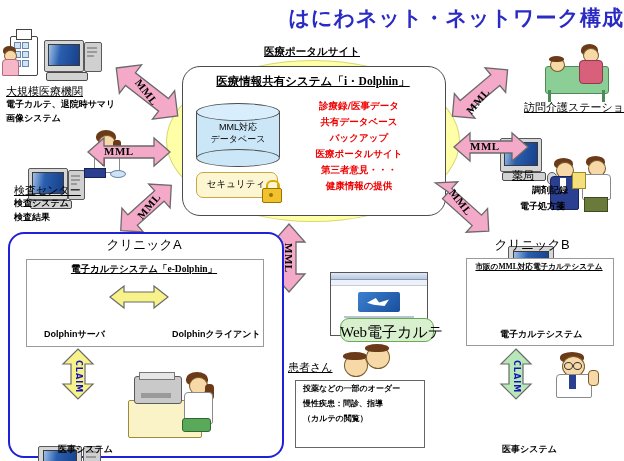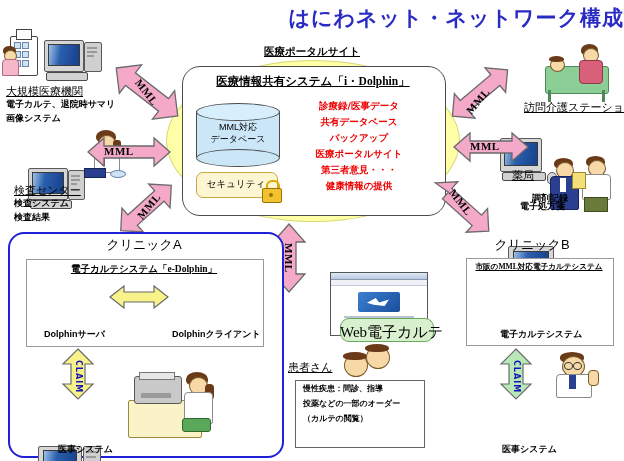--- a/index.html
+++ b/index.html
@@ -242,21 +242,21 @@
   <div style="position:absolute;left:12px;top:20px;width:6px;height:14px;background:#fff;"></div>
 </div>
 <div class="abs" style="left:580px;top:156px;width:32px;height:54px;">
   <div class="hair" style="left:6px;top:0px;width:19px;height:11px;"></div>
   <div class="face" style="left:8px;top:4px;width:16px;height:15px;"></div>
   <div class="coat" style="left:2px;top:18px;width:27px;height:24px;"></div>
   <div style="position:absolute;left:4px;top:41px;width:22px;height:13px;background:#6a7a3a;border:1px solid #3e4a20;"></div>
 </div>
 <div class="abs" style="left:572px;top:172px;width:12px;height:15px;background:#f4e07a;border:1.2px solid #9a8a2a;"></div>
 <div class="abs nowrap lbl-u" style="left:512px;top:168px;">薬局</div>
-<div class="abs nowrap lbl" style="left:520px;top:192px;padding-left:12px;">調剤記録</div>
+<div class="abs nowrap lbl" style="left:520px;top:184px;padding-left:12px;">調剤記録</div>
 <div class="abs nowrap lbl" style="left:520px;top:200px;">電子処方箋</div>
 
 <div class="arrowwrap" style="left:106px;top:60px;">
   <svg width="82" height="64" viewBox="0 0 82 64">
     <g transform="rotate(38 41 32)">
       <path d="M2,32 L20,14 L20,24 L62,24 L62,14 L80,32 L62,50 L62,40 L20,40 L20,50 Z" fill="#f4a9c8" stroke="#6a6a6a" stroke-width="1.3"></path>
     </g>
   </svg>
 </div>
 <div class="mmltxt" style="left:132px;top:86px;transform:rotate(52deg);">MML</div>
@@ -372,22 +372,22 @@
 <div class="abs" style="left:344px;top:352px;width:24px;height:24px;">
   <div class="face" style="left:0;top:2px;width:22px;height:21px;"></div>
   <div class="hair" style="left:-1px;top:0px;width:24px;height:8px;"></div>
 </div>
 <div class="abs" style="left:366px;top:344px;width:24px;height:24px;">
   <div class="face" style="left:0;top:2px;width:22px;height:21px;"></div>
   <div class="hair" style="left:-1px;top:0px;width:24px;height:8px;"></div>
 </div>
 
 <div class="abs" id="pnote">
+  <div class="nowrap">投薬などの一部のオーダー</div>
   <div class="nowrap">慢性疾患：問診、指導</div>
-  <div class="nowrap">投薬などの一部のオーダー</div>
   <div class="nowrap">（カルテの閲覧）</div>
 </div>
 
 <div class="abs nowrap" id="clinicB-t">クリニックB</div>
 <div class="abs" id="clinicB-in"></div>
 <div class="abs nowrap" id="clinicB-in-t">市販のMML対応電子カルテシステム</div>
 
 <div class="abs nowrap lbl" style="left:500px;top:328px;">電子カルテシステム</div>
 
 <div class="arrowwrap" style="left:498px;top:348px;">

